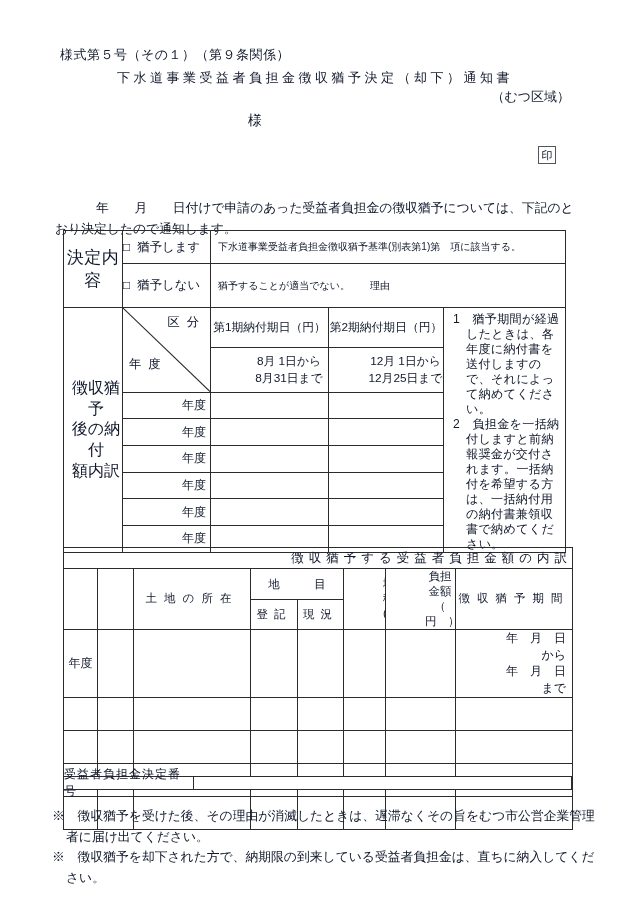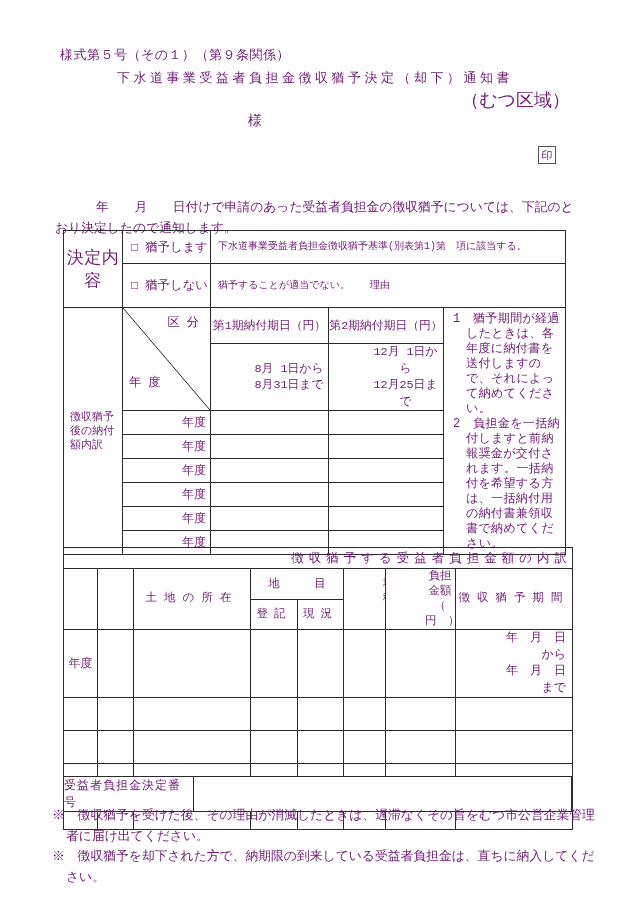--- a/index.html
+++ b/index.html
@@ -1,48 +1,48 @@
 <!DOCTYPE html>
 <html lang="ja"><head>
 <meta charset="utf-8">
 <style>
   html,body{margin:0;padding:0;background:#e8e8e8;}
   .sheet{
     position:relative;width:630px;height:903px;margin:0 auto;background:#ffffff;
-    font-family:Liberation Mono, monospace;color:#701a75;overflow:hidden;
+    font-family:Liberation Sans, sans-serif;color:#0f172a;overflow:hidden;
   }
   .abs{position:absolute;}
   .pre{white-space:pre-line;padding-left:39px;}
 
   
   .form-number{left:60px;top:46px;font-size:13px;letter-spacing:.5px;}
   .doc-title{left:0;top:69px;width:630px;text-align:center;font-size:13px;letter-spacing:3.5px;}
-  .region{top:88px;right:60px;font-size:18px;}
+  .region{top:88px;right:60px;font-size:13px;}
   .addressee{left:248px;top:112px;font-size:14px;}
   .issuer{left:293px;top:150px;font-size:13.5px;letter-spacing:1px;}
   .seal-box{
     left:538px;top:146px;width:18px;height:18px;border:1.5px solid #555;
     display:flex;align-items:center;justify-content:center;font-size:11px;box-sizing:border-box;
   }
   .body-par{left:55px;top:197px;width:521px;font-size:12.8px;line-height:1.66;text-indent:41px;}
 
   
   table{border-collapse:collapse;table-layout:fixed;}
   td{border:1px solid #2b2b2b;padding:0;vertical-align:middle;box-sizing:border-box;overflow:hidden;}
 
   
   .t1{left:63px;top:230px;width:502px;}
   .t1 .rowA{height:33px;}
   .t1 .rowB{height:44px;}
   .t1 .rowH{height:36px;}
   .t1 .rowR{height:40px;}
   .t1 .rowY{height:24px;}
   .t1 .sec-label{font-size:17px;text-align:center;letter-spacing:.5px;}
-  .t1 .pay-label{font-size:11px;text-align:left;padding-left:6px;line-height:1.3;}
-  .t1 .opt{font-size:12.4px;padding-left:8px;}
+  .t1 .pay-label{font-size:16px;text-align:center;padding-left:6px;line-height:1.3;}
+  .t1 .opt{font-size:12.4px;}
   .t1 .opt .cb{display:inline-block;margin-right:7px;font-size:12px;}
   .t1 .desc{font-size:10px;padding:2px 7px;line-height:1.32;margin-left:47px;}
   .dot-b{border-bottom:1px dotted #888 !important;}
   .t1 .phead{font-size:11.8px;text-align:center;}
   .t1 .prange{font-size:11.8px;text-align:center;line-height:1.4;}
   .t1 .yearcell{font-size:12px;text-align:right;padding-right:4px;}
   .diag{position:relative;}
   .diag svg{position:absolute;left:0;top:0;width:100%;height:100%;}
   .diag .dt{position:absolute;top:6px;right:4px;font-size:12.3px;letter-spacing:7px;}
   .diag .db{position:absolute;bottom:19px;left:6px;font-size:12.3px;letter-spacing:7px;}
@@ -57,21 +57,21 @@
   .t2 .rowD1{height:36px;}
   .t2 .rowD{height:33px;}
   .t2 .title-cell{font-size:12.5px;text-align:right;letter-spacing:5px;}
   .t2 .h{font-size:11.5px;text-align:center;line-height:1.3;}
   .t2 .sp7{letter-spacing:7px;}
   .t2 .sp6{letter-spacing:6px;}
   .t2 .ycell{font-size:12px;text-align:center;}
   .t2 .period-cell{font-size:12px;text-align:right;padding-right:6px;line-height:1.4;}
 
   .t2-footer{
-    left:63px;top:776px;width:509px;height:36px;border:1px solid #2b2b2b;
+    left:63px;top:776px;width:509px;height:14px;border:1px solid #2b2b2b;
     display:flex;box-sizing:border-box;background:#fff;gap:29px;
   }
   .t2-footer-label{
     width:130px;border-right:1px solid #2b2b2b;display:flex;align-items:center;
     justify-content:center;font-size:12px;letter-spacing:1px;box-sizing:border-box;
   }
   .t2-footer-value{flex:1;}
 
   
   .footnotes{left:52px;top:806px;width:548px;}

